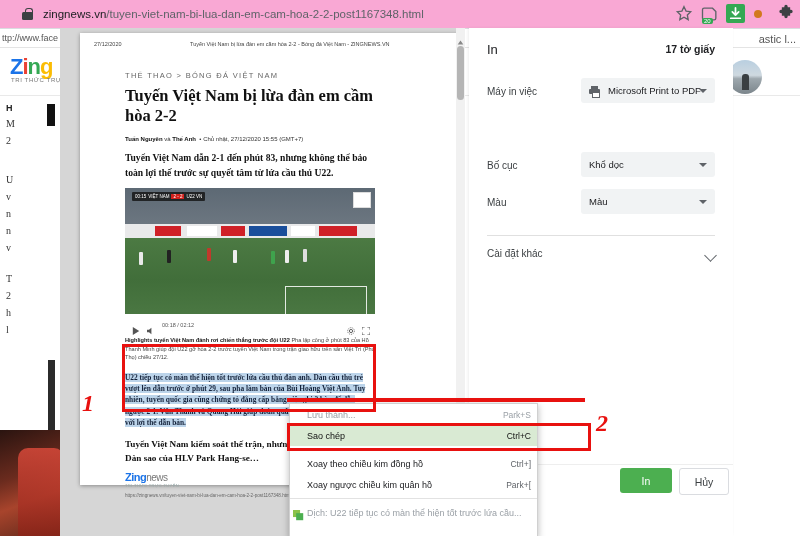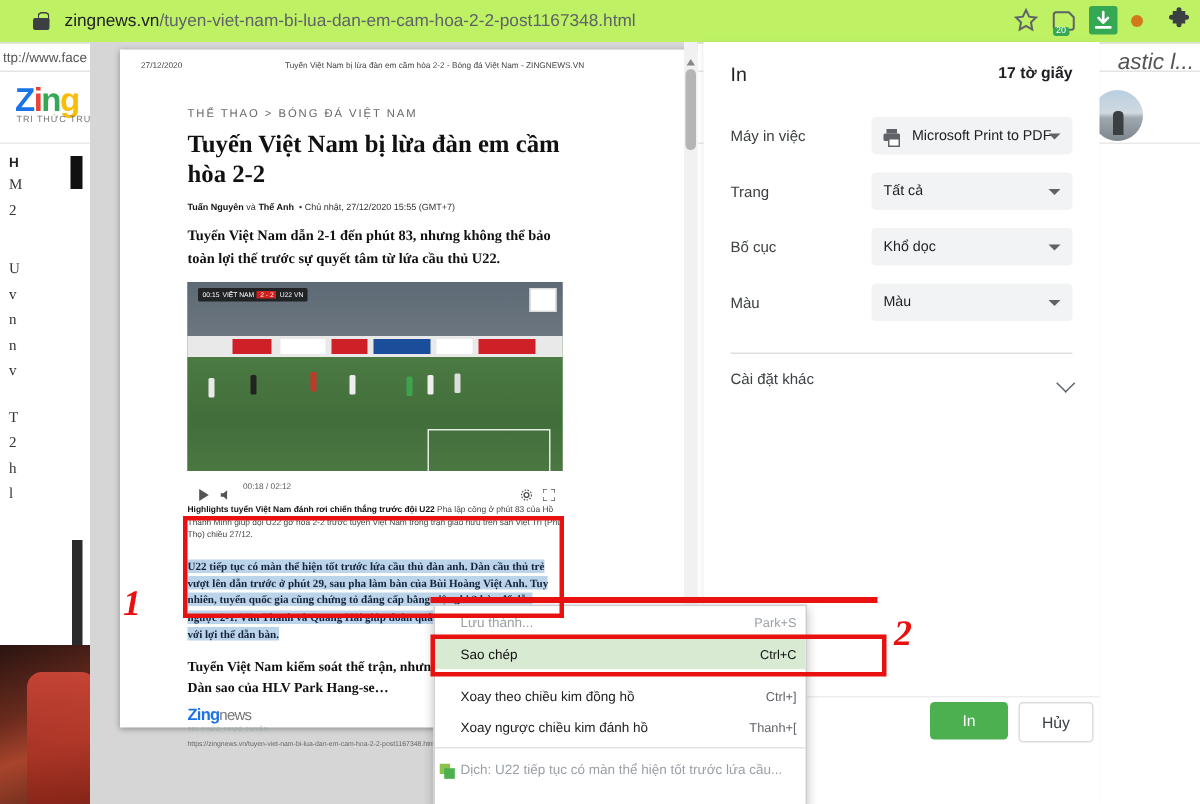--- a/index.html
+++ b/index.html
@@ -5,21 +5,21 @@
   html,body{margin:0;padding:0;}
   body{
     width:800px;height:536px;overflow:hidden;position:relative;
     font-family:"Liberation Sans",sans-serif;
     background:#ffffff;
     -webkit-font-smoothing:antialiased;
   }
   
   #bg-page{position:absolute;inset:0;background:#ffffff;}
   #bg-left-url{position:absolute;left:2px;top:33px;font-size:9px;color:#555;white-space:nowrap;}
-  #bg-right-url{position:absolute;right:4px;top:33px;font-size:15px;color:#555;white-space:nowrap;font-style:italic;}
+  #bg-right-url{position:absolute;right:4px;top:33px;font-size:11px;color:#555;white-space:nowrap;}
   #bg-divider{position:absolute;left:0;right:0;top:47px;height:1px;background:#e4e4e4;}
   #bg-divider2{position:absolute;left:0;right:0;top:95px;height:1px;background:#e9e9e9;}
   #zing-logo{position:absolute;left:10px;top:54px;font-size:22px;font-weight:bold;letter-spacing:-1px;}
   #zing-logo .l1{color:#1a73e8;}
   #zing-logo .l2{color:#ea4335;}
   #zing-logo .l3{color:#34a853;}
   #zing-logo .l4{color:#fbbc04;}
   #zing-tag{position:absolute;left:11px;top:77px;font-size:6px;color:#777;letter-spacing:.6px;}
   #bg-avatar{position:absolute;left:728px;top:60px;width:34px;height:34px;border-radius:50%;
     background:linear-gradient(#b9cfe0 0%,#cfd9e0 45%,#9ea8ae 55%,#7b858b 100%);overflow:hidden;}
@@ -29,21 +29,21 @@
   #bg-article .hh{font-size:9px;font-weight:bold;line-height:13px;color:#222;}
   #bg-article .pp{font-size:10px;line-height:17px;color:#333;font-family:"Liberation Serif",serif;}
   #bg-blackbar-top{position:absolute;left:47px;top:104px;width:8px;height:22px;background:#111;}
   #bg-blackbar-bot{position:absolute;left:48px;top:360px;width:7px;height:70px;background:#2b2b2b;}
   #bg-photo{position:absolute;left:0px;top:430px;width:120px;height:106px;
     background:linear-gradient(160deg,#2a1410 0%,#6b2b1e 35%,#a8442c 55%,#3b1a12 100%);}
   #bg-photo:after{content:"";position:absolute;left:18px;top:18px;width:46px;height:88px;
     background:linear-gradient(#d8493a,#8c2418);border-radius:10px 10px 0 0;opacity:.85;}
 
   
-  #toolbar{position:absolute;left:0;top:0;width:800px;height:28px;background:#bef264;
+  #toolbar{position:absolute;left:0;top:0;width:800px;height:28px;background:#f9a8d4;
     border-bottom:1px solid #dadce0;}
   #omnibox{position:absolute;left:0;top:0;width:660px;height:27px;display:flex;align-items:center;}
   #lock-icon{margin-left:22px;width:11px;height:12px;position:relative;}
   #lock-icon .body{position:absolute;left:0;bottom:0;width:11px;height:8px;background:#3c4043;border-radius:1.5px;}
   #lock-icon .shackle{position:absolute;left:2.5px;top:0;width:6px;height:6px;
     border:1.6px solid #3c4043;border-bottom:none;border-radius:3px 3px 0 0;}
   #url-text{margin-left:10px;font-size:11.5px;color:#202124;white-space:nowrap;}
   #url-text .dom{color:#202124;}
   #url-text .rest{color:#5f6368;}
   .tb-icon{position:absolute;top:4px;width:20px;height:20px;cursor:pointer;}
@@ -324,27 +324,20 @@
       <div id="printer-icon">
           <div class="top"></div>
           <div class="bdy"></div>
           <div class="out"></div>
         </div>
       <div class="val">Microsoft Print to PDF</div>
       <div class="caret"></div>
     </div>
   </div>
 
-  <div class="row" style="top:85px">
-    <div class="lbl">Trang</div>
-    <div class="sel">
-      <div class="val">Tất cả</div>
-      <div class="caret"></div>
-    </div>
-  </div>
 
   <div class="row" style="top:122px">
     <div class="lbl">Bố cục</div>
     <div class="sel">
       <div class="val">Khổ dọc</div>
       <div class="caret"></div>
     </div>
   </div>
 
   <div class="row" style="top:159px">
@@ -380,22 +373,22 @@
   <div class="mi hl">
     <div class="t">Sao chép</div>
     <div class="k">Ctrl+C</div>
   </div>
   <div id="ctx-sep"></div>
   <div class="mi">
     <div class="t">Xoay theo chiều kim đồng hồ</div>
     <div class="k">Ctrl+]</div>
   </div>
   <div class="mi">
-    <div class="t">Xoay ngược chiều kim đánh hồ</div>
-    <div class="k">Thanh+[</div>
+    <div class="t">Xoay ngược chiều kim quân hồ</div>
+    <div class="k">Park+[</div>
   </div>
   <div id="ctx-sep2" style="height:1px;background:#e2e2e2;margin:3px 0;"></div>
   <div class="mi dim">
     <div id="trans-icon">
       <svg width="11" height="11" viewBox="0 0 14 14">
           <rect x="0" y="0" width="9" height="9" fill="#8bc34a"></rect>
           <rect x="4" y="4" width="9" height="9" fill="#4caf50"></rect>
         </svg>
     </div>
     <div class="t">Dịch: U22 tiếp tục có màn thể hiện tốt trước lứa cầu...</div>

